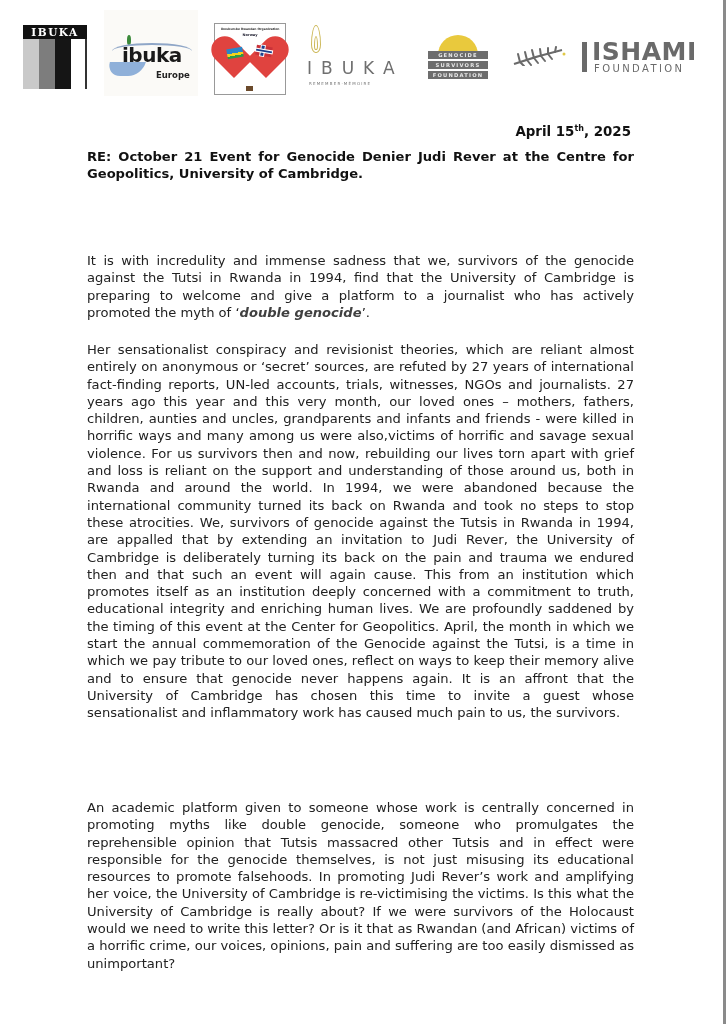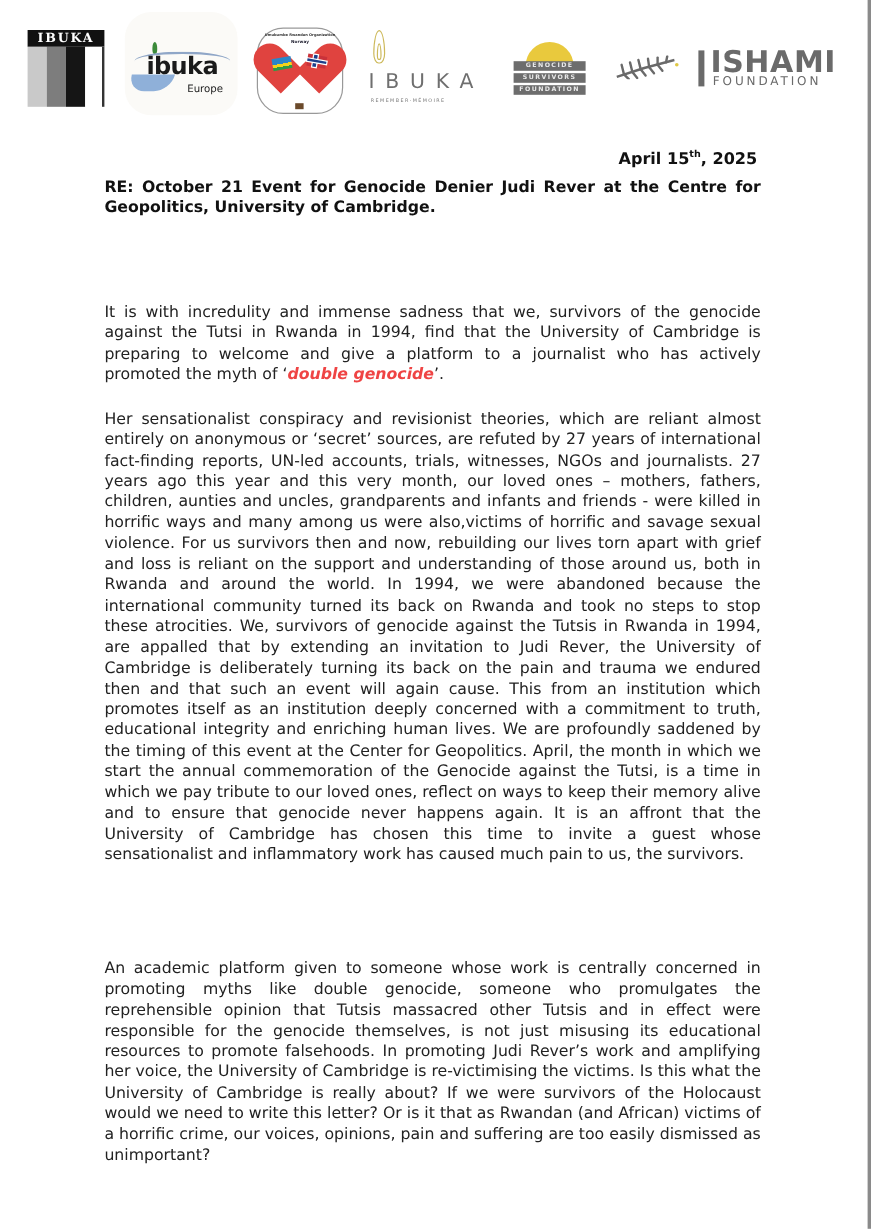--- a/index.html
+++ b/index.html
@@ -1,36 +1,36 @@
 <!DOCTYPE html>
 <html><head>
   <meta charset="utf-8">
   <style>
     html, body { margin: 0; padding: 0; background: #ffffff; }
     body { width: 726px; height: 1024px; position: relative; overflow: hidden; font-family: "DejaVu Sans", sans-serif; color: #1c1c1c; }
     .page { position: absolute; left: 0; top: 0; width: 723px; height: 1024px; background: #fff; border-right: 3px solid #8a8a8a; }
 
     
-    .logo { position: absolute; border-radius: 22px; }
+    .logo { position: absolute; }
     
     .logo-ibuka1 { left: 23px; top: 25px; width: 64px; height: 64px; }
     .logo-ibuka1 .bar { position: absolute; top: 0; left: 0; width: 64px; height: 14px; background: #111; color: #fff; font-family: "DejaVu Serif", serif; font-weight: bold; font-size: 10.5px; letter-spacing: 1.5px; text-align: center; line-height: 14px; }
     .logo-ibuka1 .s { position: absolute; top: 14px; height: 50px; }
     .logo-ibuka1 .s1 { left: 0; width: 16px; background: #c9c9c9; }
     .logo-ibuka1 .s2 { left: 16px; width: 16px; background: #7d7d7d; }
     .logo-ibuka1 .s3 { left: 32px; width: 16px; background: #151515; }
     .logo-ibuka1 .s4 { left: 48px; width: 14px; background: #fff; border-right: 2px solid #333; }
 
     
     .logo-ibuka-eu { left: 104px; top: 10px; width: 94px; height: 86px; background: #fbfaf7; }
     .logo-ibuka-eu .leaf { position: absolute; left: 23px; top: 25px; width: 4px; height: 10px; background: #3b8a3a; border-radius: 50% 50% 40% 40%; }
     .logo-ibuka-eu .arc { position: absolute; left: 8px; top: 33px; width: 80px; height: 14px; border-top: 2px solid #8fa6c7; border-radius: 50% 50% 0 0; }
     .logo-ibuka-eu .word { position: absolute; left: 18px; top: 33px; font-family: "DejaVu Sans", sans-serif; font-weight: bold; font-size: 20px; color: #1a1a1a; letter-spacing: -0.5px; }
     .logo-ibuka-eu .hand { position: absolute; left: 4px; top: 52px; width: 36px; height: 14px; background: #8fb0d9; border-radius: 0 0 20px 20px; transform: skewX(-15deg); }
-    .logo-ibuka-eu .sub { position: absolute; left: 52px; top: 60px; font-weight: normal; font-size: 8.5px; color: #222; }
+    .logo-ibuka-eu .sub { position: absolute; left: 52px; top: 60px; font-weight: bold; font-size: 8.5px; color: #222; }
 
     
     .logo-norway { left: 214px; top: 23px; width: 70px; height: 70px; border: 1px solid #999; background: #fff; }
     .logo-norway .t1 { position: absolute; top: 3px; left: 0; width: 70px; text-align: center; font-size: 3px; color: #333; font-weight: bold; }
     .logo-norway .t2 { position: absolute; top: 9px; left: 0; width: 70px; text-align: center; font-size: 3.5px; color: #223; font-weight: bold; }
     .logo-norway .heart { position: absolute; left: 10px; top: 14px; width: 50px; height: 48px; }
     .logo-norway .heart .l, .logo-norway .heart .r { position: absolute; top: 0; width: 27px; height: 40px; background: #e0433f; border-radius: 14px 14px 0 0; }
     .logo-norway .heart .l { left: 9px; transform: rotate(-45deg); transform-origin: 0 100%; }
     .logo-norway .heart .r { left: 14px; transform: rotate(45deg); transform-origin: 100% 100%; }
     .logo-norway .flag1 { position: absolute; left: 12px; top: 24px; width: 16px; height: 10px; background: linear-gradient(#2a86c8 0 50%, #f2d31b 50% 75%, #2e9a45 75%); transform: rotate(-10deg); }
@@ -63,21 +63,21 @@
     .text { position: absolute; left: 87px; width: 547px; font-size: 13.1px; line-height: 17.3px; color: #222; }
     .date { position: absolute; right: 92px; top: 124px; font-weight: bold; font-size: 13.4px; color: #111; }
     .date sup { font-size: 8px; }
     .header { top: 148px; }
     .header .line { display: block; }
     .header b { color: #111; }
     .justify { text-align: justify; }
     .p1 { top: 252px; }
     .p2 { top: 341px; }
     .p3 { top: 799px; }
-    .bi { font-weight: bold; font-style: italic; color: #ef4444; }
+    .bi { font-weight: bold; font-style: italic; color: #404040; }
   </style>
 </head>
 <body>
 
 <div class="page">
 
   <div class="logo logo-ibuka1">
     <div class="bar">IBUKA</div>
     <div class="s s1"></div>
     <div class="s s2"></div>

